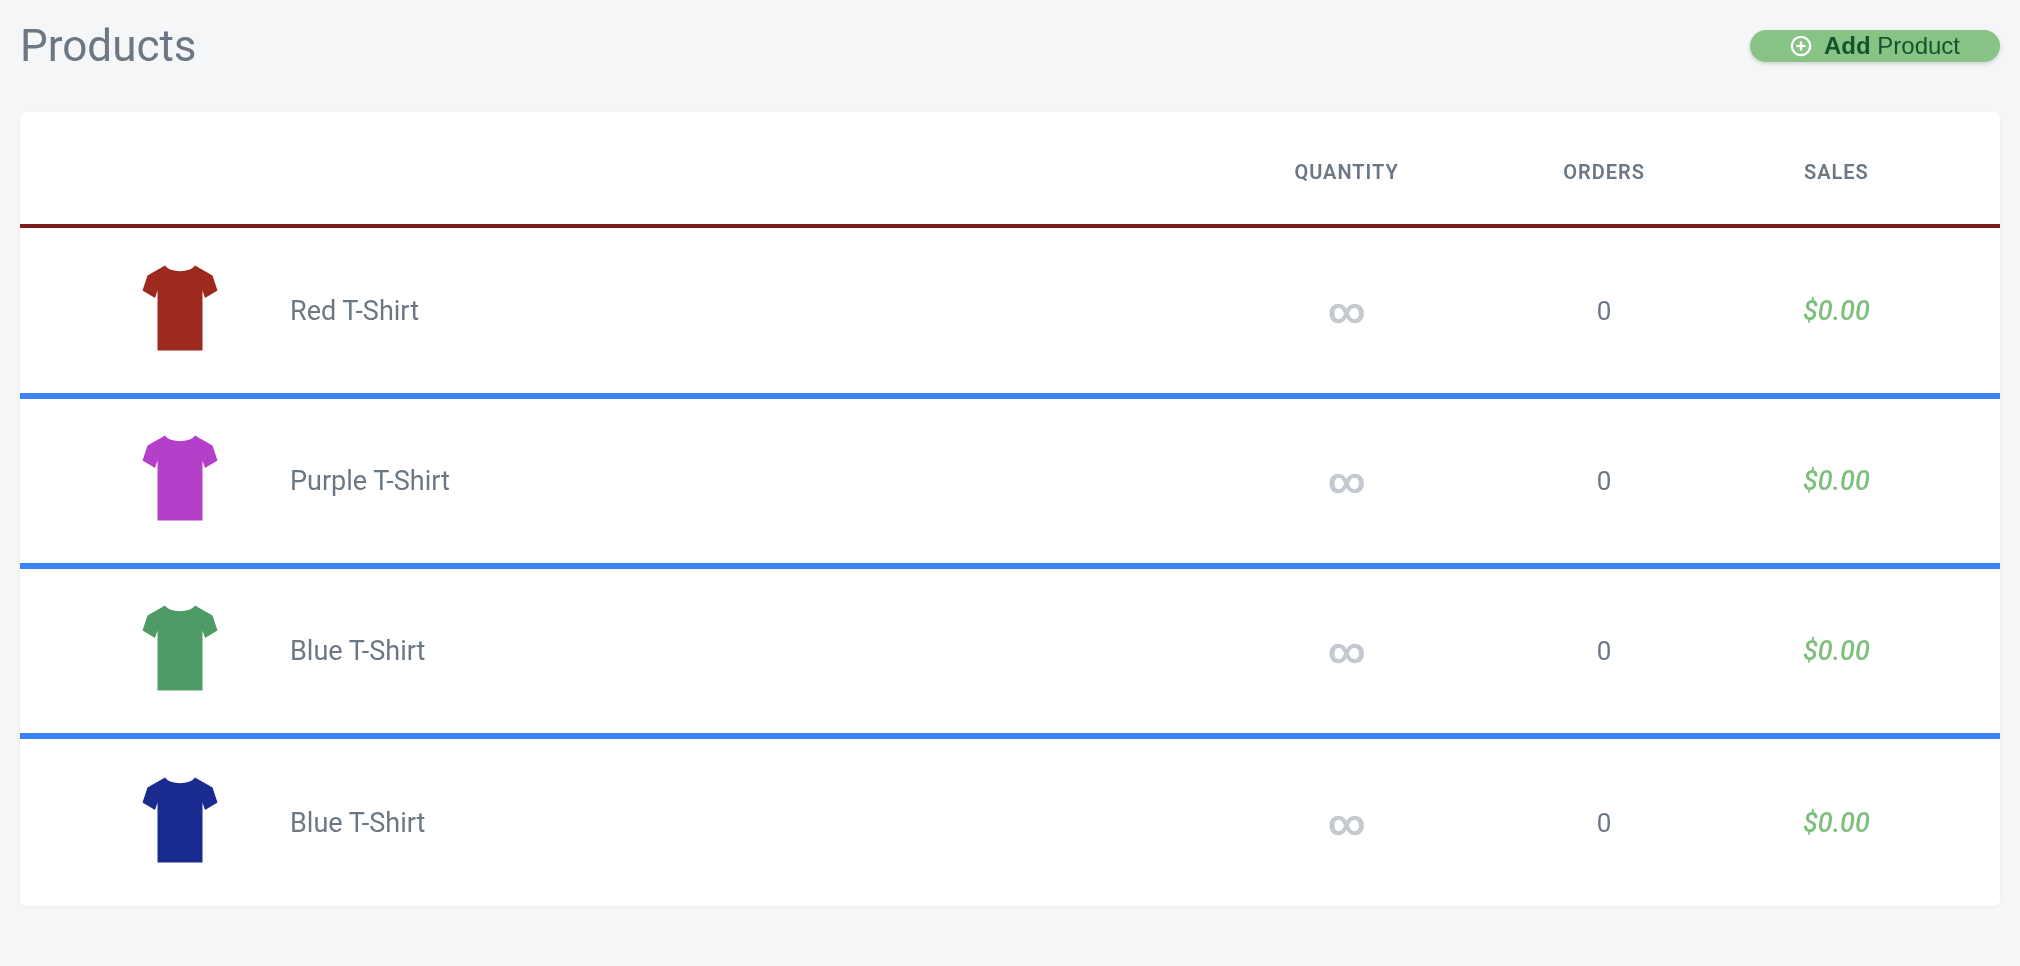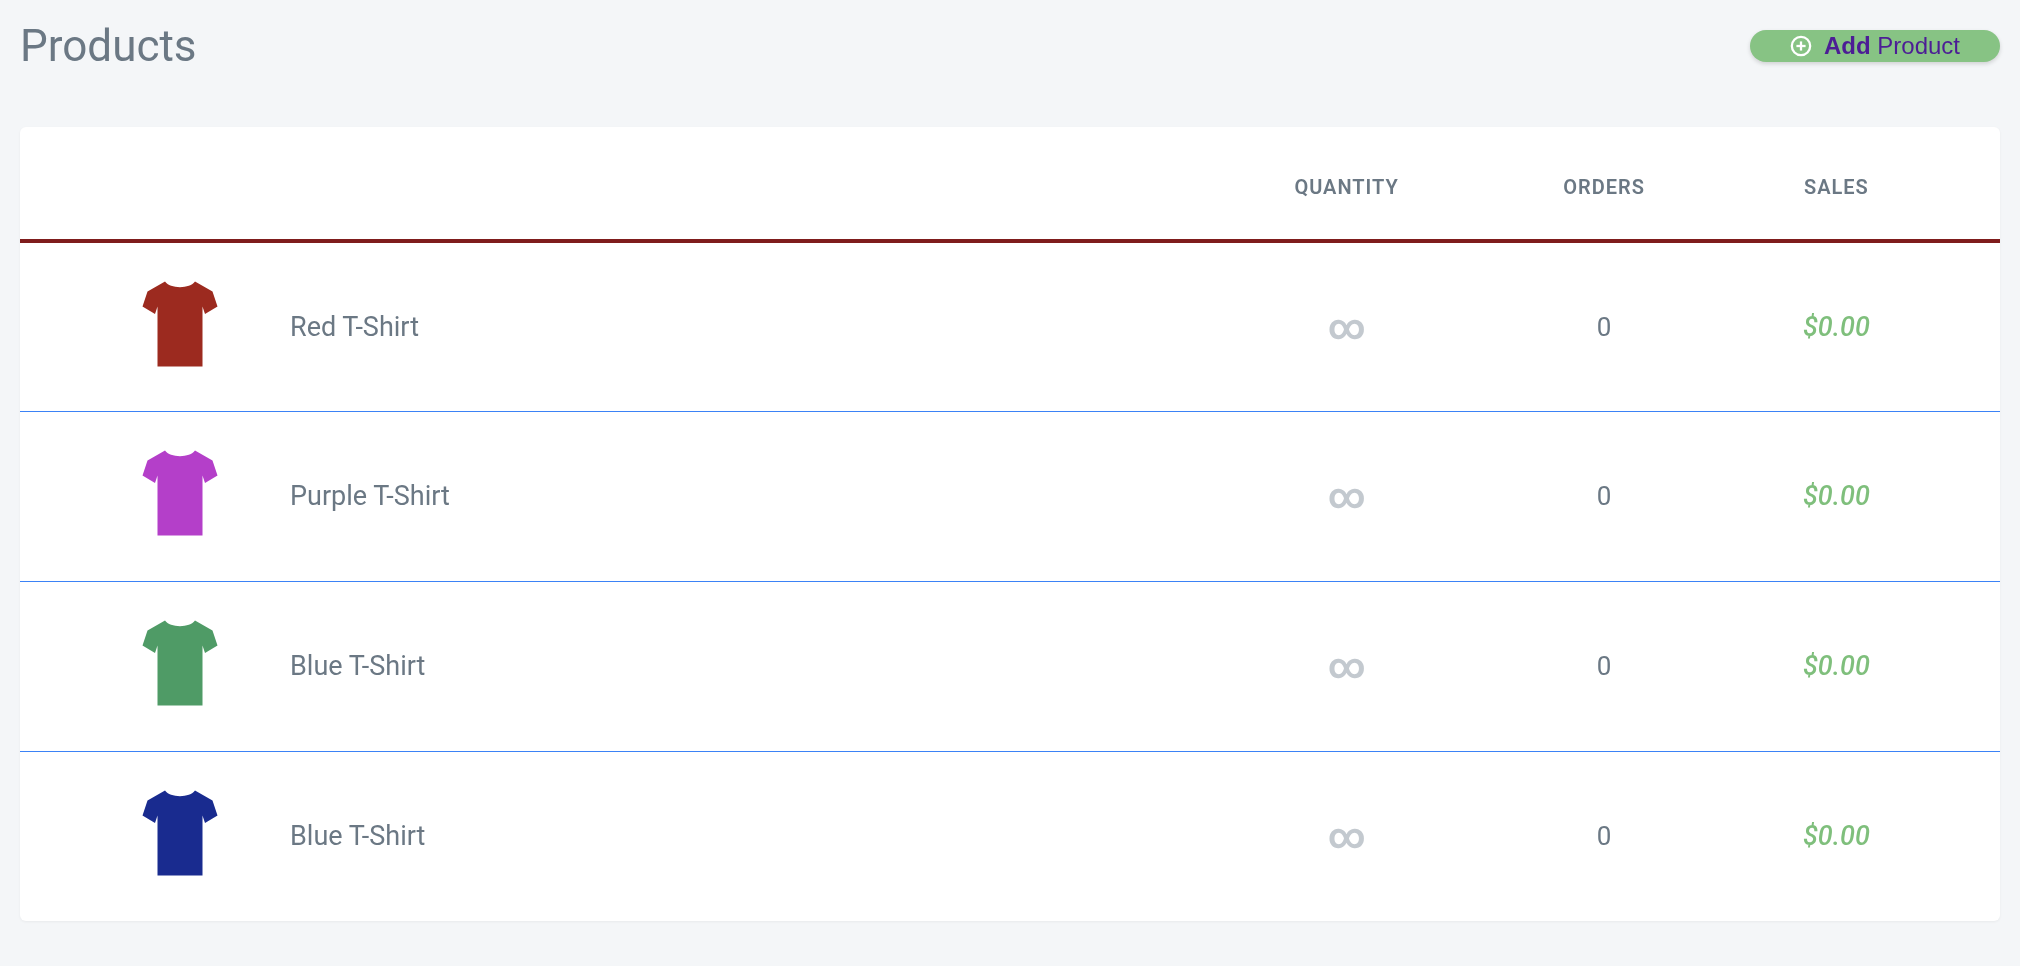--- a/index.html
+++ b/index.html
@@ -10,31 +10,31 @@
     width: 2020px;
     height: 966px;
   }
   .page {
     padding: 20px;
   }
   .header {
     display: flex;
     justify-content: space-between;
     align-items: center;
-    margin-bottom: 55px;
+    margin-bottom: 40px;
     padding: 0 0 0 0;
   }
   .page-title {
     font-size: 44px;
     font-weight: 400;
     color: #6b7884;
   }
   .add-btn {
     background: #87c384;
-    color: #4c1d95;
+    color: #14532d;
     border: none;
     border-radius: 40px;
     padding: 2px 40px;
     font-size: 24px;
     cursor: pointer;
     display: flex;
     align-items: center;
     gap: 12px;
     box-shadow: 0 2px 4px rgba(0,0,0,0.15);
   }
@@ -59,21 +59,21 @@
     font-size: 20px;
     font-weight: 600;
     letter-spacing: 1px;
     color: #6b7884;
     padding: 48px 20px 40px 20px;
     border-bottom: 4px solid #7f1d1d;
   }
   thead th:first-child { text-align: left; }
   tbody td {
     padding: 20px 20px;
-    border-bottom: 1px solid #3b82f6;
+    border-bottom: 6px solid #3b82f6;
     text-align: center;
     font-size: 26px;
     color: #6b7884;
     vertical-align: middle;
     height: 170px;
   }
   tbody tr:last-child td { border-bottom: none; }
   .product-cell {
     display: flex;
     align-items: center;

